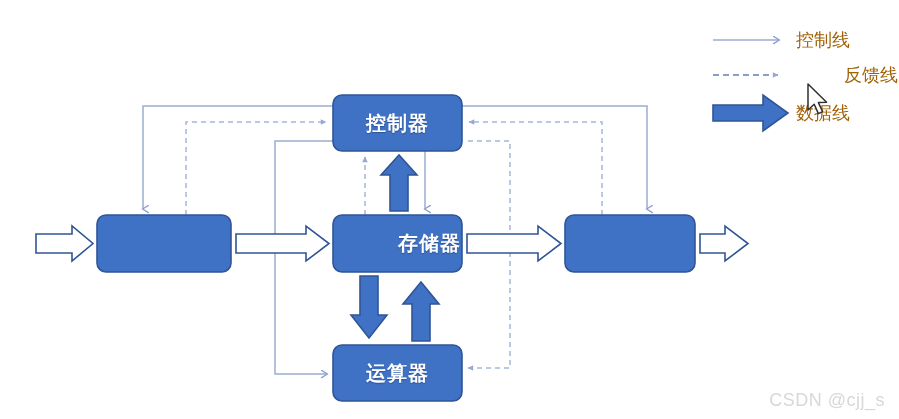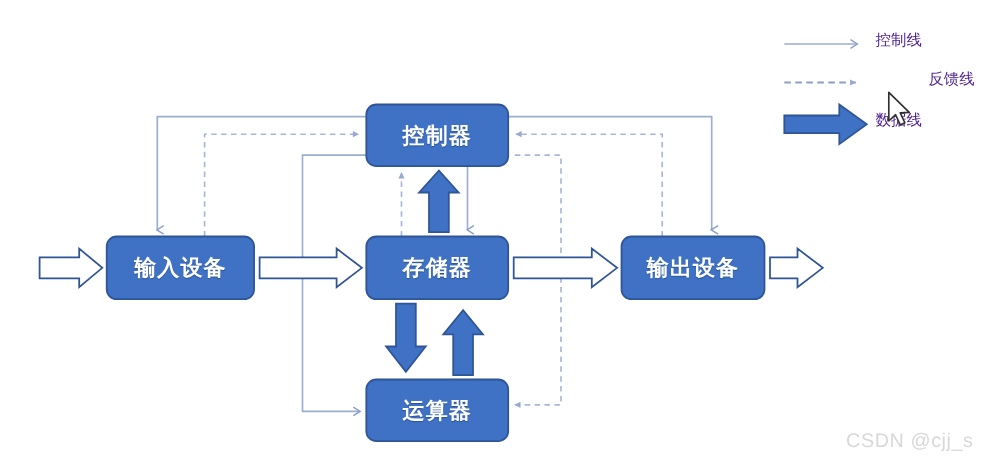--- a/index.html
+++ b/index.html
@@ -33,22 +33,22 @@
     color: #ffffff;
     font-size: 20px;
     font-weight: bold;
     letter-spacing: 1px;
     text-shadow: 0 1px 1px rgba(20,50,100,0.45);
     pointer-events: none;
     white-space: nowrap;
   }
   .legend-label {
     position: absolute;
-    color: #4c1d95;
-    font-size: 14px;
+    color: #a16207;
+    font-size: 18px;
     white-space: nowrap;
   }
   .watermark {
     position: absolute;
     right: 14px;
     bottom: 8px;
     color: #d8d8d8;
     font-size: 18px;
     letter-spacing: 0.5px;
     white-space: nowrap;
@@ -133,23 +133,21 @@
 
       <path d="M713,40 L779,40" fill="none" stroke="#9badd0" stroke-width="1.5" marker-end="url(#ctrl-arrow-right)"></path>
 
       <path d="M713,75 L778,75" fill="none" stroke="#8c9ec8" stroke-width="1.8" stroke-dasharray="6,4" marker-end="url(#fb-arrow)"></path>
 
       <path fill="#3f71c4" stroke="#2f5597" stroke-width="1.6" d="M713,105 L763,105 L763,95 L788,113 L763,131 L763,121 L713,121 z"></path>
     </g>
   </svg>
 
   <div class="box-label" style="left:333px; top:95px; width:129px; height:56px;">控制器</div>
-  <div class="box-label" style="left:97px; top:215px; width:134px; height:57px;">输入设备</div>
-  <div class="box-label" style="left:333px; top:215px; width:129px; height:57px;">存储器</div>
-  <div class="box-label" style="left:565px; top:215px; width:130px; height:57px;">输出设备</div>
+  <div class="box-label" style="left:333px; top:215px; width:129px; height:57px;padding-left:32px;">存储器</div>
   <div class="box-label" style="left:333px; top:345px; width:129px; height:56px;">运算器</div>
 
   <div class="legend-label" style="left:796px; top:28px;">控制线</div>
   <div class="legend-label" style="left:844px; top:63px;">反馈线</div>
   <div class="legend-label" style="left:796px; top:101px;">数据线</div>
 
   <svg class="cursor-layer" viewBox="0 0 899 419">
     <g transform="translate(808,84)">
       <path d="M0,0 L0,26 L6.2,20.3 L10.4,29.6 L14.6,27.6 L10.4,18.6 L18.6,18.2 z" fill="#ffffff" stroke="#303030" stroke-width="1.5" stroke-linejoin="round"></path>
     </g>

